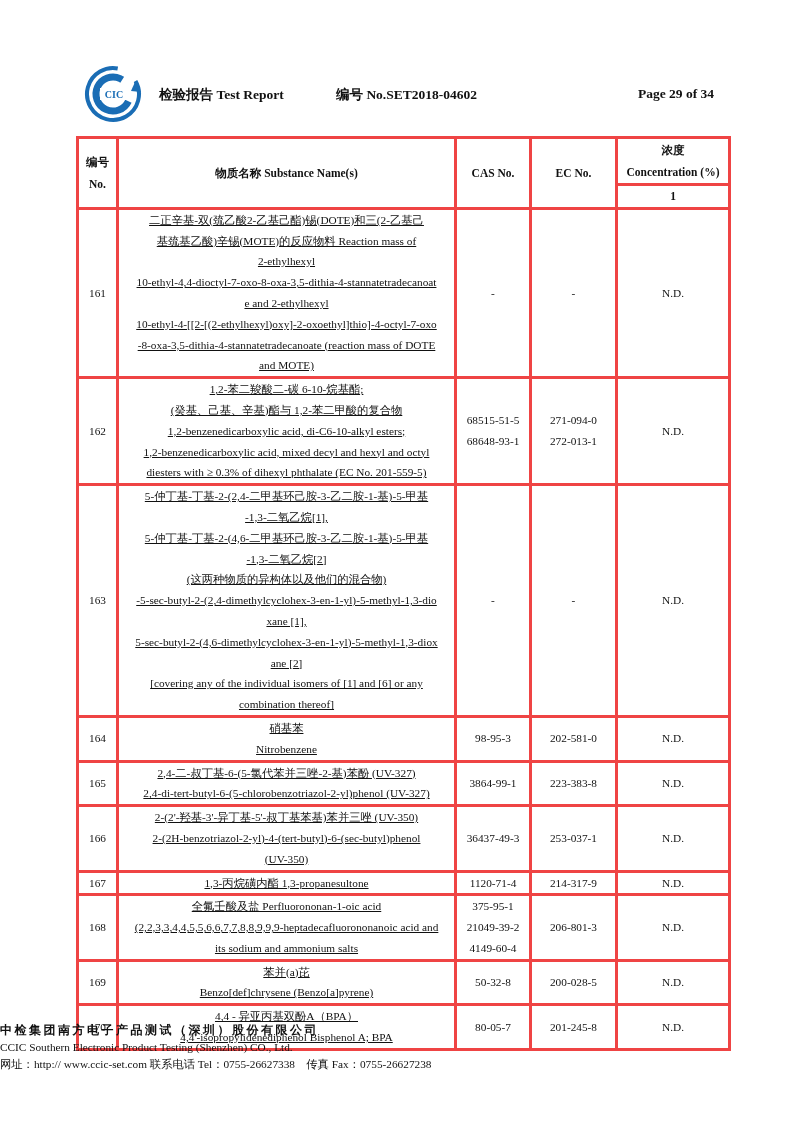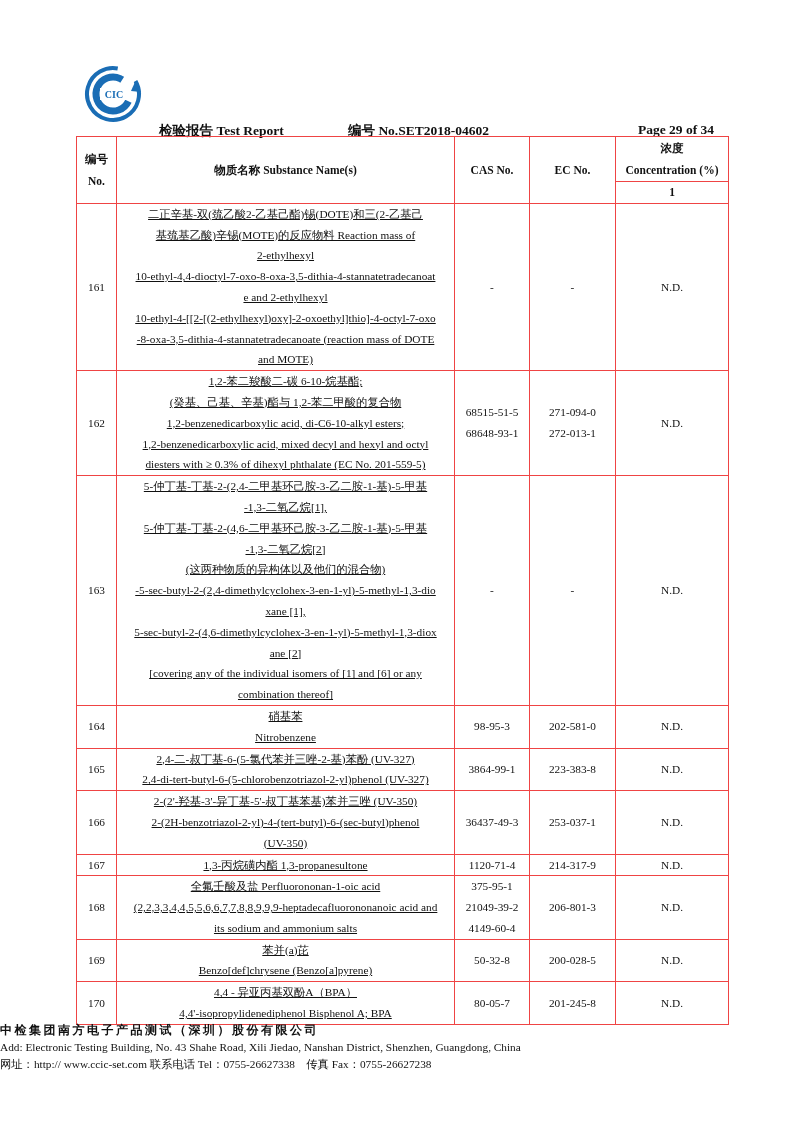--- a/index.html
+++ b/index.html
@@ -1,27 +1,27 @@
 <!DOCTYPE html>
 <html><head>
 <meta charset="utf-8">
 <style>
   * { box-sizing: border-box; margin: 0; padding: 0; }
   html, body { width: 793px; height: 1122px; background: #ffffff; }
   body { position: relative; font-family: "Liberation Serif", "DejaVu Serif", serif; color: #111; overflow: hidden; }
 
   .header { position: absolute; left: 80px; top: 62px; width: 650px; height: 64px; }
   .logo { position: absolute; left: 3px; top: 2px; width: 60px; height: 60px; }
-  .hdr-text { position: absolute; top: 24px; font-size: 13.5px; font-weight: bold; white-space: nowrap; margin-top: 36px; }
+  .hdr-text { position: absolute; top: 24px; font-size: 13.5px; font-weight: bold; white-space: nowrap; }
   .hdr-title { left: 79px; }
-  .hdr-no { left: 268px; }
+  .hdr-no { left: 256px; }
   .hdr-page { right: 16px; }
 
   table.report { position: absolute; left: 76px; top: 136px; width: 652px; border-collapse: collapse; table-layout: fixed; }
-  table.report td, table.report th { border: 1px solid #ef4444; text-align: center; vertical-align: middle; font-size: 11.3px; line-height: 20.8px; font-weight: normal; padding: 0 2px; }
+  table.report td, table.report th { border: 3px solid #ef4444; text-align: center; vertical-align: middle; font-size: 11.3px; line-height: 20.8px; font-weight: normal; padding: 0 2px; }
   table.report th { font-weight: bold; font-size: 11.5px; }
   .col-no { width: 40px; }
   .col-name { width: 338px; }
   .col-cas { width: 75px; }
   .col-ec { width: 86px; }
   .col-conc { width: 113px; }
   th .line { display: block; line-height: 22px; }
   td .line { display: block; }
   .name-cell { padding: 0 4px; text-decoration: underline; }
 
@@ -233,15 +233,15 @@
         <td>
           <span class="line">201-245-8</span>
         </td>
         <td>N.D.</td>
       </tr>
     </tbody>
 </table>
 
 <div class="footer">
   <div class="co-cn">中检集团南方电子产品测试（深圳）股份有限公司</div>
-  <div class="line">Add: Electronic Testing Building, No. 43 Shahe Road, Xili Jiedao, Nanshan District, Shenzhen, Guangdong, China</div>
+  <div class="line">CCIC Southern Electronic Product Testing (Shenzhen) CO., Ltd.</div>
   <div class="line">网址：http:// www.ccic-set.com  联系电话 Tel：0755-26627338　传真 Fax：0755-26627238</div>
 </div>
 
 </body></html>

